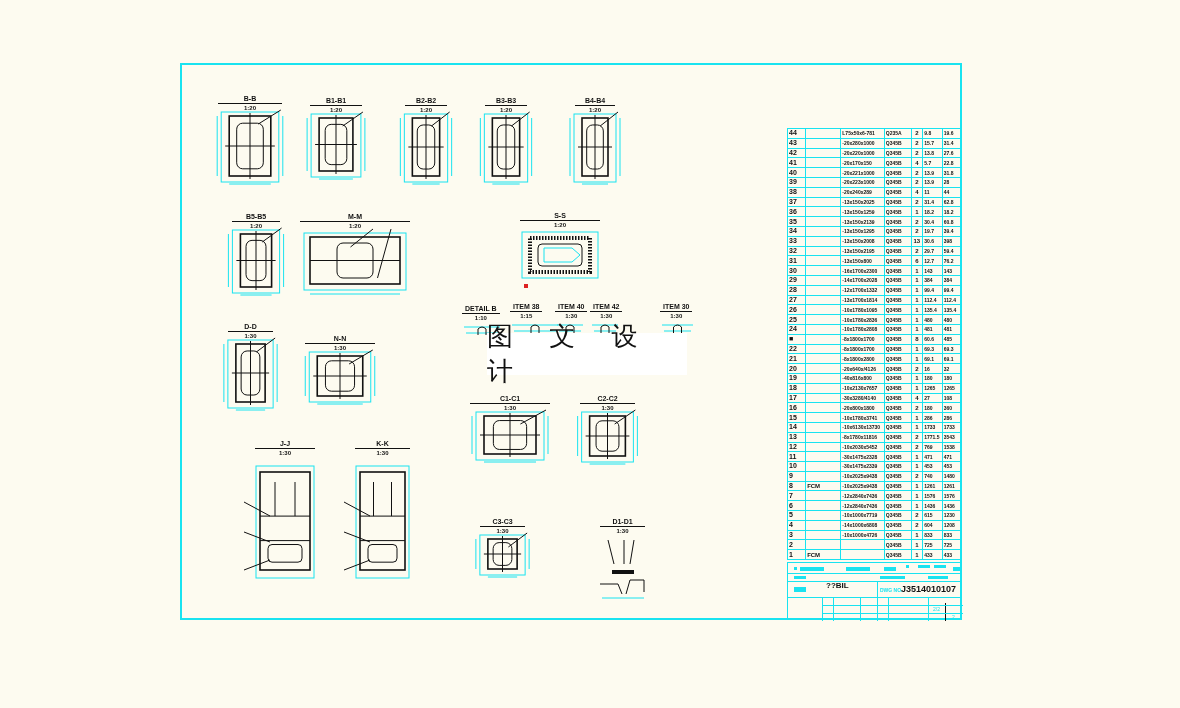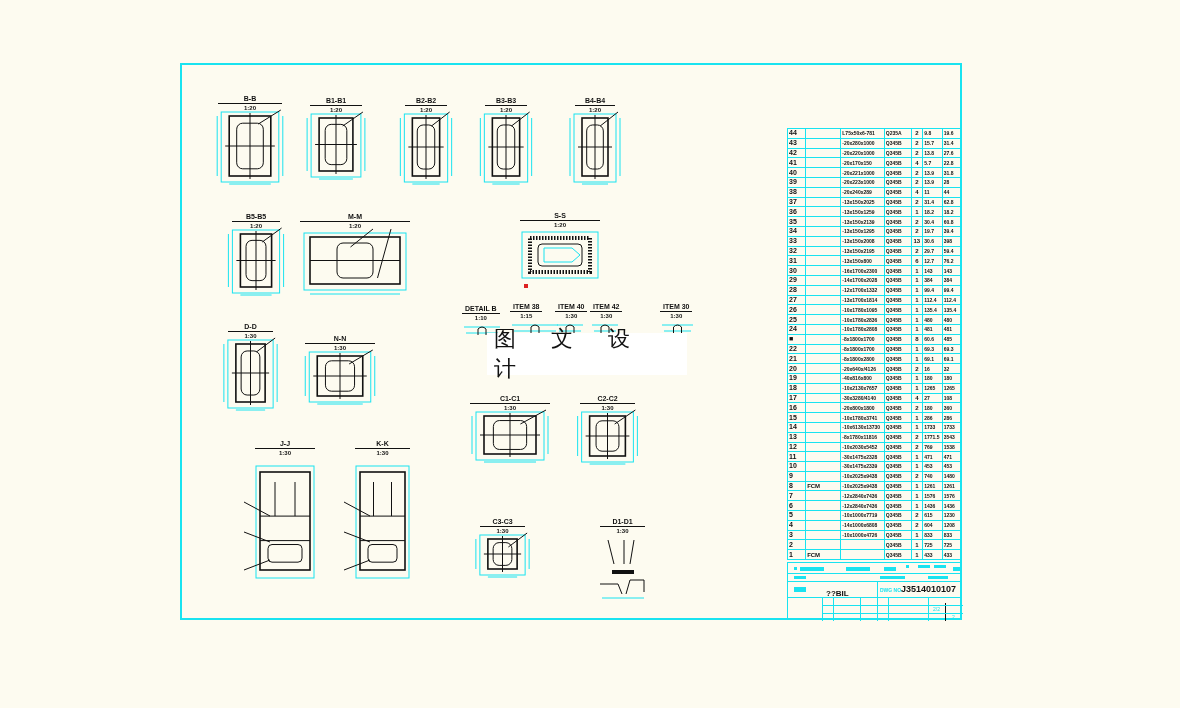--- a/index.html
+++ b/index.html
@@ -15,21 +15,21 @@
   .bom td.no{width:14px;font-size:7px;}
   .bom td.nm{width:30px;}
   .bom td.sp{width:35px;font-size:5px;}
   .bom td.mt{width:22px;font-size:5px;}
   .bom td.q{width:8px;text-align:center;}
   .bom td.w{width:13px;font-size:5px;}
   .bom td.tw{width:15px;font-size:5px;}
   .tblock{position:absolute;left:787px;top:562px;width:175px;height:58px;border:1px solid #19e3f0;box-sizing:border-box;font-size:7px;}
   .cy{background:#19e3f0;position:absolute;height:4px;}
   .watermark{position:absolute;left:487px;top:333px;width:200px;height:42px;background:#fff;display:flex;align-items:center;justify-content:center;}
-  .watermark span{font-family:"DejaVu Serif",serif;font-size:22px;letter-spacing:14px;color:#111;margin-left:7px;}
+  .watermark span{font-family:"DejaVu Serif",serif;font-size:26px;letter-spacing:14px;color:#111;}
   .cyan{stroke:#19e3f0;fill:none;stroke-width:1;}
   .blk{stroke:#111;fill:none;stroke-width:1.6;}
   .blk2{stroke:#111;fill:none;stroke-width:1;}
 </style>
 </head>
 <body>
 
 <div class="frame"></div>
 
 <div id="views">
@@ -762,21 +762,21 @@
   <div class="cy" style="left:118px;top:2px;width:3px;height:3px;"></div>
   <div class="cy" style="left:130px;top:2px;width:12px;height:3px;"></div>
   <div class="cy" style="left:146px;top:2px;width:12px;height:3px;"></div>
   <div class="cy" style="left:165px;top:4px;width:8px;"></div>
   <div style="position:absolute;left:0;top:10px;width:100%;border-top:1px solid #19e3f0;"></div>
   <div class="cy" style="left:6px;top:13px;width:12px;height:3px;"></div>
   <div class="cy" style="left:92px;top:13px;width:25px;height:3px;"></div>
   <div class="cy" style="left:140px;top:13px;width:20px;height:3px;"></div>
   <div style="position:absolute;left:0;top:18px;width:100%;border-top:1px solid #19e3f0;"></div>
   <div class="cy" style="left:6px;top:24px;width:12px;height:5px;"></div>
-  <div style="position:absolute;left:38px;top:26px;font-size:8px;font-weight:bold;color:#111;">??BIL</div>
+  <div style="position:absolute;left:38px;top:18px;font-size:8px;font-weight:bold;color:#111;">??BIL</div>
   <div style="position:absolute;left:89px;top:18px;height:16px;border-left:1px solid #19e3f0;"></div>
   <div style="position:absolute;left:92px;top:24px;font-size:5px;color:#19e3f0;font-weight:bold;">DWG NO.</div>
   <div style="position:absolute;left:113px;top:21px;font-size:9px;font-weight:bold;color:#111;">J3514010107</div>
   <div style="position:absolute;left:0;top:34px;width:100%;border-top:1px solid #19e3f0;"></div>
   <div style="position:absolute;left:34px;top:34px;height:24px;border-left:1px solid #19e3f0;"></div>
   <div style="position:absolute;left:45px;top:34px;height:24px;border-left:1px solid #19e3f0;"></div>
   <div style="position:absolute;left:72px;top:34px;height:24px;border-left:1px solid #19e3f0;"></div>
   <div style="position:absolute;left:89px;top:34px;height:24px;border-left:1px solid #19e3f0;"></div>
   <div style="position:absolute;left:100px;top:34px;height:24px;border-left:1px solid #19e3f0;"></div>
   <div style="position:absolute;left:140px;top:34px;height:24px;border-left:1px solid #19e3f0;"></div>

